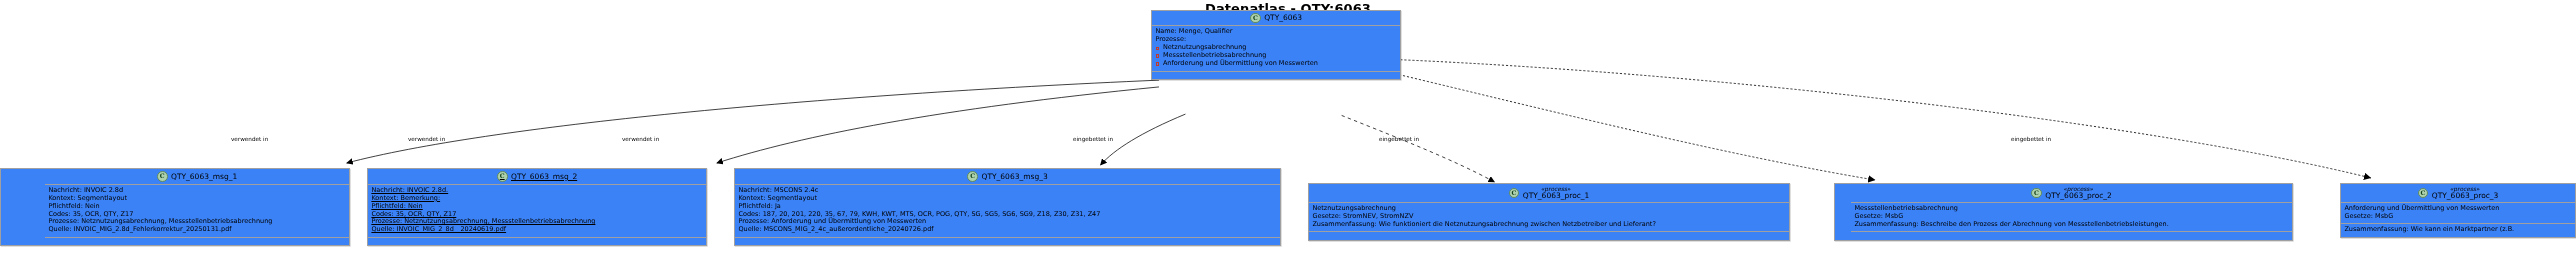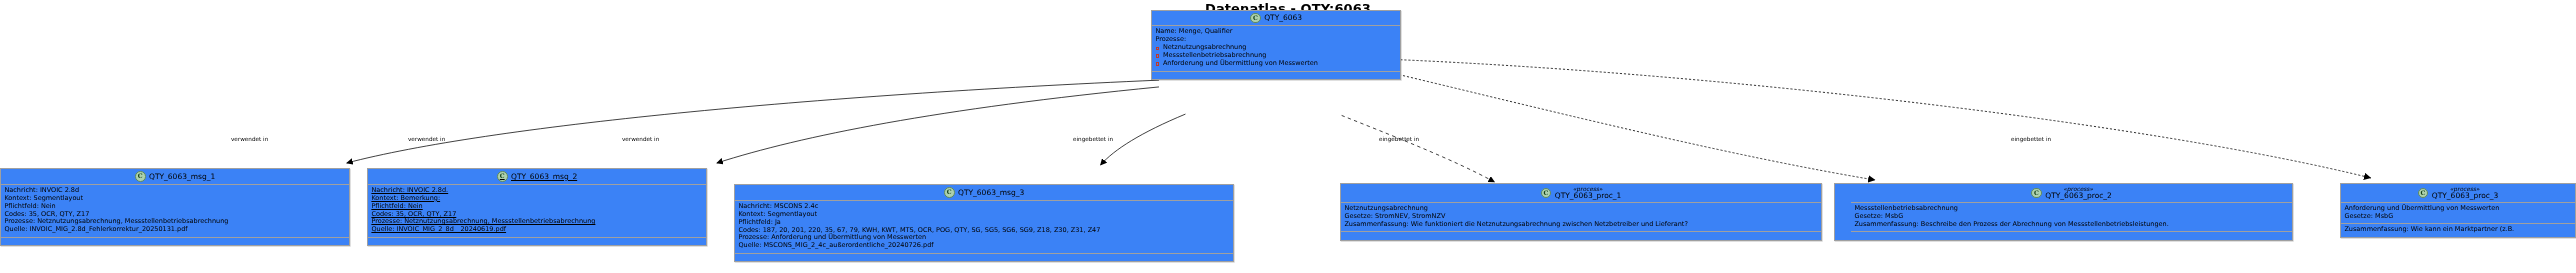--- a/index.html
+++ b/index.html
@@ -170,21 +170,21 @@
   <div class="uml-body">
     <div class="attr">Name: Menge, Qualifier</div>
     <div class="attr">Prozesse:</div>
     <div class="attr bullet">Netznutzungsabrechnung</div>
     <div class="attr bullet">Messstellenbetriebsabrechnung</div>
     <div class="attr bullet">Anforderung und Übermittlung von Messwerten</div>
   </div>
   <div class="uml-footer"></div>
 </div>
 
-<div class="uml-node" id="node-msg-1" style="left:0px; top:168px; width:350px;">
+<div class="uml-node" id="node-msg-1" style="left:0px; top:168px; width:350px;padding-left:44px;">
   <div class="uml-header">
     <span class="c-icon">C</span>
     <span class="node-name">QTY_6063_msg_1</span>
   </div>
   <div class="uml-body">
     <div class="attr">Nachricht: INVOIC 2.8d</div>
     <div class="attr">Kontext: Segmentlayout</div>
     <div class="attr">Pflichtfeld: Nein</div>
     <div class="attr">Codes: 35, OCR, QTY, Z17</div>
     <div class="attr">Prozesse: Netznutzungsabrechnung, Messstellenbetriebsabrechnung</div>
@@ -202,37 +202,37 @@
     <div class="attr">Nachricht: INVOIC 2.8d.</div>
     <div class="attr">Kontext: Bemerkung:</div>
     <div class="attr">Pflichtfeld: Nein</div>
     <div class="attr">Codes: 35, OCR, QTY, Z17</div>
     <div class="attr">Prozesse: Netznutzungsabrechnung, Messstellenbetriebsabrechnung</div>
     <div class="attr">Quelle: INVOIC_MIG_2_8d__20240619.pdf</div>
   </div>
   <div class="uml-footer"></div>
 </div>
 
-<div class="uml-node" id="node-msg-3" style="left:734px; top:184px; width:500px;">
+<div class="uml-node" id="node-msg-3" style="left:734px; top:168px; width:547px;">
   <div class="uml-header">
     <span class="c-icon">C</span>
     <span class="node-name">QTY_6063_msg_3</span>
   </div>
   <div class="uml-body">
     <div class="attr">Nachricht: MSCONS 2.4c</div>
     <div class="attr">Kontext: Segmentlayout</div>
     <div class="attr">Pflichtfeld: Ja</div>
     <div class="attr">Codes: 187, 20, 201, 220, 35, 67, 79, KWH, KWT, MTS, OCR, POG, QTY, SG, SG5, SG6, SG9, Z18, Z30, Z31, Z47</div>
     <div class="attr">Prozesse: Anforderung und Übermittlung von Messwerten</div>
     <div class="attr">Quelle: MSCONS_MIG_2_4c_außerordentliche_20240726.pdf</div>
   </div>
   <div class="uml-footer"></div>
 </div>
 
-<div class="uml-node" id="node-proc-1" style="left:1340px; top:183px; width:482px;">
+<div class="uml-node" id="node-proc-1" style="left:1308px; top:183px; width:482px;">
   <div class="uml-header stereo">
     <span class="c-icon">C</span>
     <span class="title-stack">
       <span class="stereotype">«process»</span>
       <span class="node-name">QTY_6063_proc_1</span>
     </span>
   </div>
   <div class="uml-body">
     <div class="attr">Netznutzungsabrechnung</div>
     <div class="attr">Gesetze: StromNEV, StromNZV</div>

